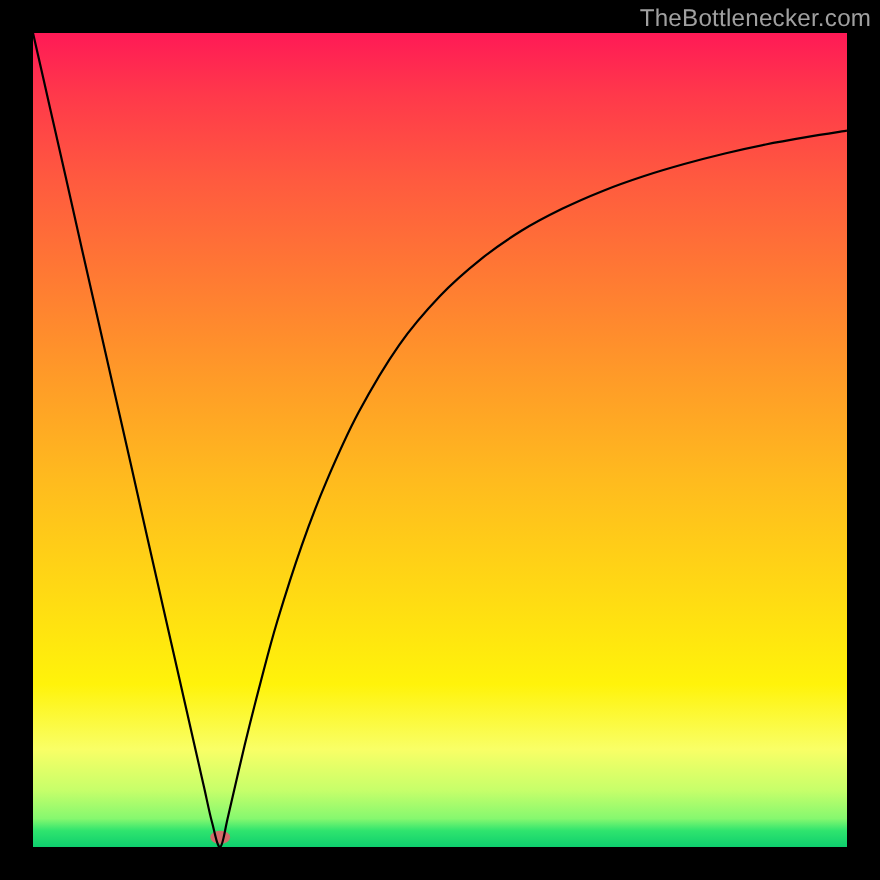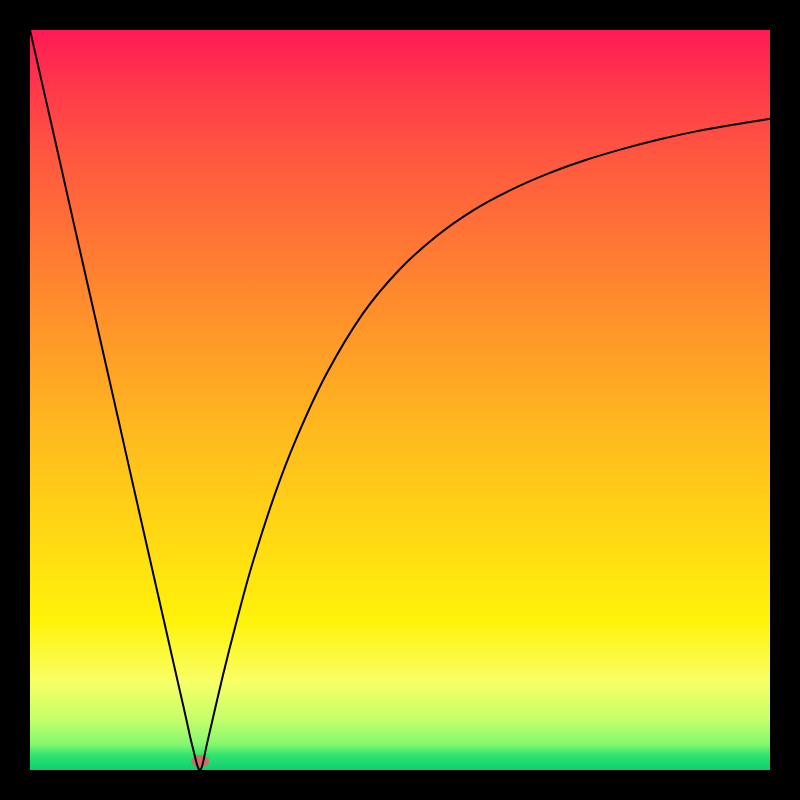--- a/index.html
+++ b/index.html
@@ -63,13 +63,14 @@
 </head>
 <body>
 
 <div class="frame">
   <div class="plot-area">
     <svg class="curve" viewBox="0 0 740 740" preserveAspectRatio="none">
       <ellipse fill="#d46a6a" cx="170.20000000000002" cy="731.12" rx="9" ry="6"></ellipse>
       <path fill="none" stroke="#000000" stroke-width="2" d="M 0 0 C 2.466666666666667 10.853333333333333, 9.866666666666667 43.413333333333355, 14.8 65.12 C 19.733333333333334 86.82666666666665, 24.666666666666668 108.4099999999999, 29.6 130.2399999999999 C 34.53333333333333 152.0699999999999, 39.46666666666667 174.27, 44.4 196.10000000000002 C 49.33333333333333 217.93000000000004, 54.266666666666666 239.5133333333333, 59.2 261.21999999999997 C 64.13333333333334 282.9266666666666, 69.06666666666666 304.6333333333334, 74 326.34000000000003 C 78.93333333333334 348.0466666666667, 83.86666666666666 369.63, 88.8 391.46 C 93.73333333333333 413.28999999999996, 98.66666666666667 435.49, 103.60000000000001 457.32 C 108.53333333333335 479.15, 113.46666666666667 500.7333333333334, 118.4 522.44 C 123.33333333333334 544.1466666666668, 128.26666666666665 565.8533333333332, 133.2 587.56 C 138.13333333333333 609.2666666666667, 144.3 636.4, 148 652.68 C 151.7 668.9599999999999, 152.93333333333334 674.3866666666667, 155.4 685.24 C 157.86666666666667 696.0933333333334, 160.33333333333334 708.6733333333333, 162.8 717.8 C 165.26666666666668 726.9266666666666, 167.73333333333335 741.11, 170.20000000000002 740 C 172.66666666666669 738.89, 173.9 726.5566666666666, 177.6 711.14 C 181.29999999999998 695.7233333333334, 187.46666666666667 667.85, 192.4 647.5 C 197.33333333333334 627.15, 202.26666666666668 607.7866666666666, 207.20000000000002 589.04 C 212.13333333333335 570.2933333333333, 215.83333333333334 555.4933333333333, 222 535.02 C 228.16666666666666 514.5466666666666, 236.8 487.28999999999996, 244.20000000000002 466.2 C 251.60000000000002 445.11, 257.76666666666665 428.7066666666667, 266.4 408.48 C 275.0333333333333 388.25333333333333, 284.9 365.6833333333333, 296 344.84 C 307.1 323.99666666666667, 320.6666666666667 301.0566666666667, 333 283.42 C 345.3333333333333 265.78333333333336, 357.66666666666663 251.96999999999997, 370 239.01999999999998 C 382.33333333333337 226.07, 394.66666666666674 215.58666666666667, 407.00000000000006 205.72000000000003 C 419.33333333333337 195.85333333333338, 431.6666666666667 187.46666666666673, 444 179.82000000000005 C 456.3333333333333 172.17333333333337, 468.6666666666667 165.88333333333335, 481 159.84000000000003 C 493.3333333333333 153.7966666666667, 505.6666666666667 148.49333333333342, 518 143.56000000000006 C 530.3333333333334 138.6266666666667, 542.6666666666666 134.30999999999992, 555 130.2399999999999 C 567.3333333333334 126.16999999999989, 579.6666666666666 122.5933333333333, 592 119.13999999999999 C 604.3333333333334 115.68666666666667, 616.6666666666666 112.47999999999998, 629 109.51999999999998 C 641.3333333333334 106.55999999999999, 653.6666666666666 103.84666666666665, 666 101.38 C 678.3333333333334 98.91333333333334, 690.6666666666666 96.8166666666667, 703 94.72000000000003 C 715.3333333333334 92.62333333333335, 733.8333333333334 89.78666666666663, 740 88.79999999999995"></path>
     </svg>
   </div>
+  <div class="watermark">TheBottlenecker.com</div>
 </div>
 
 </body></html>

